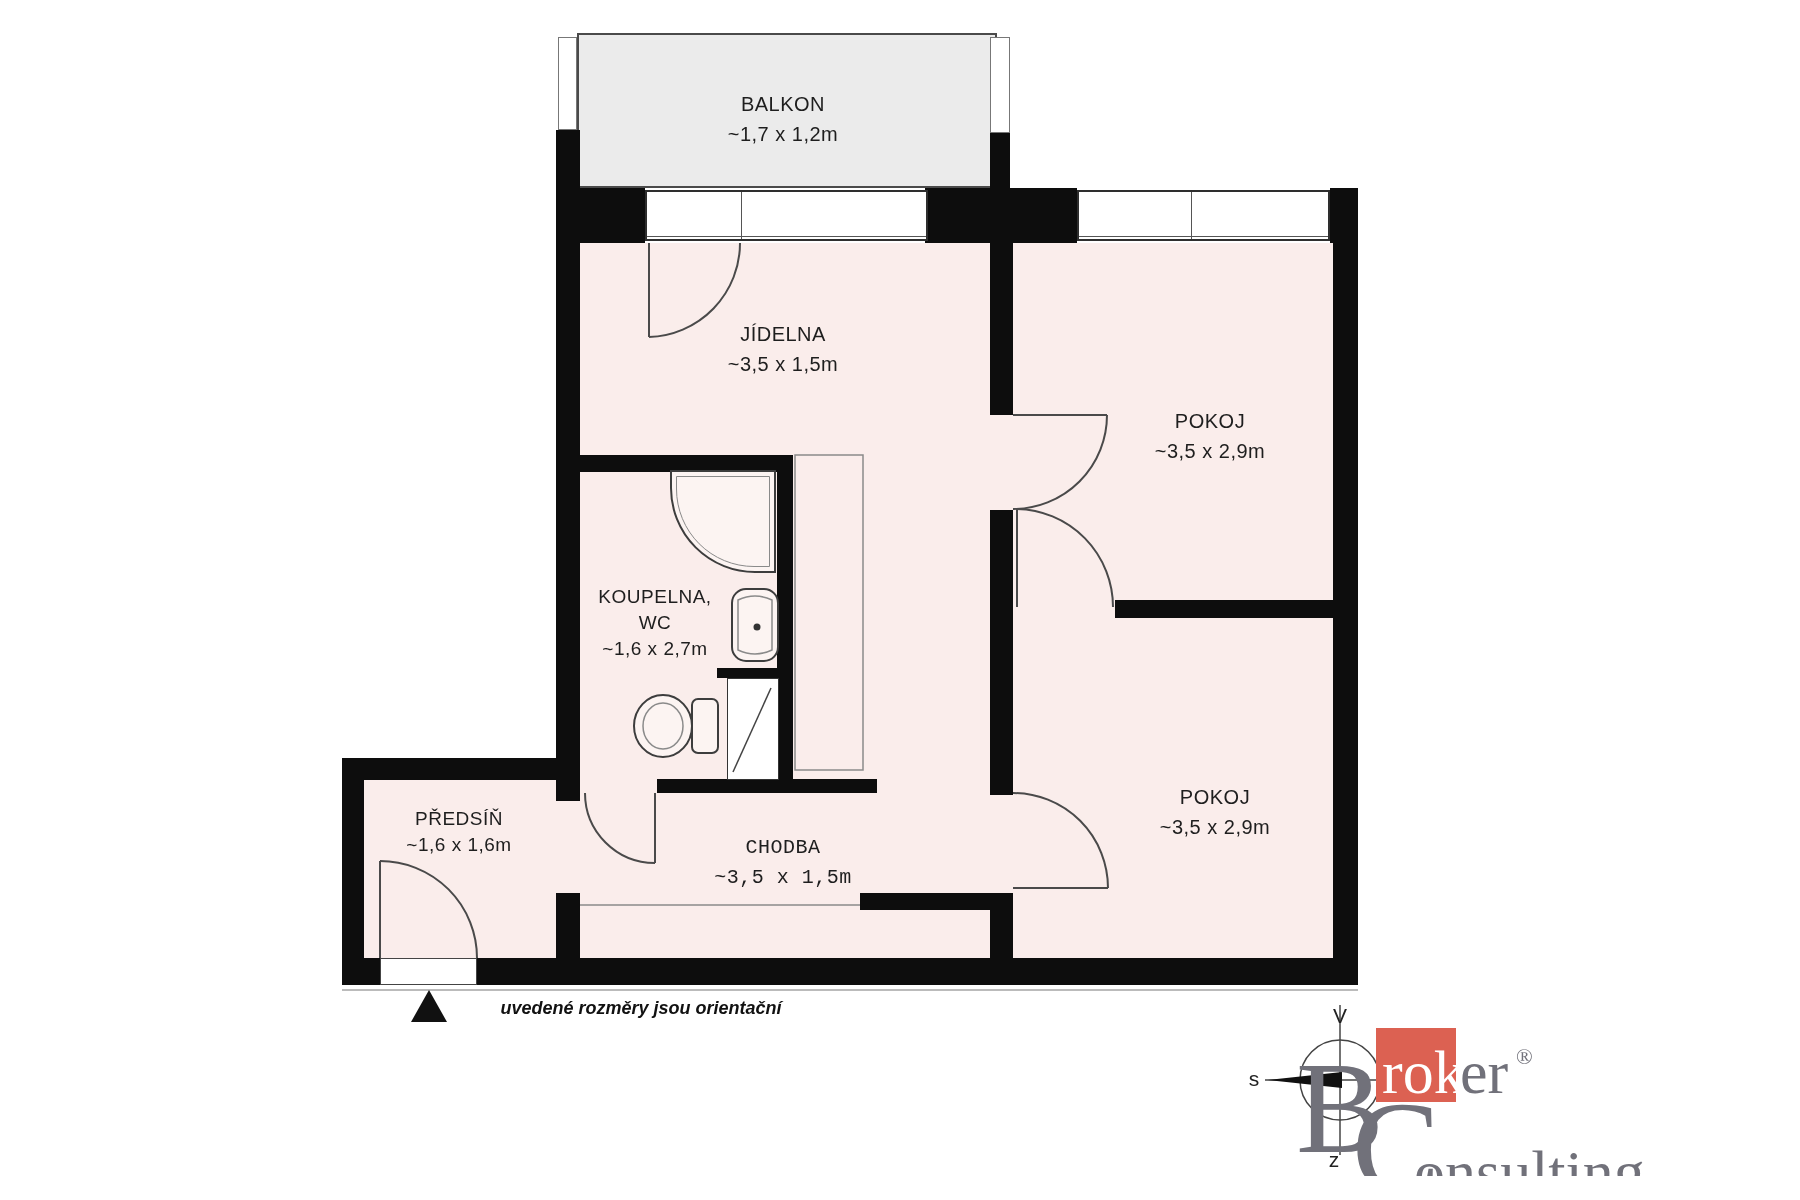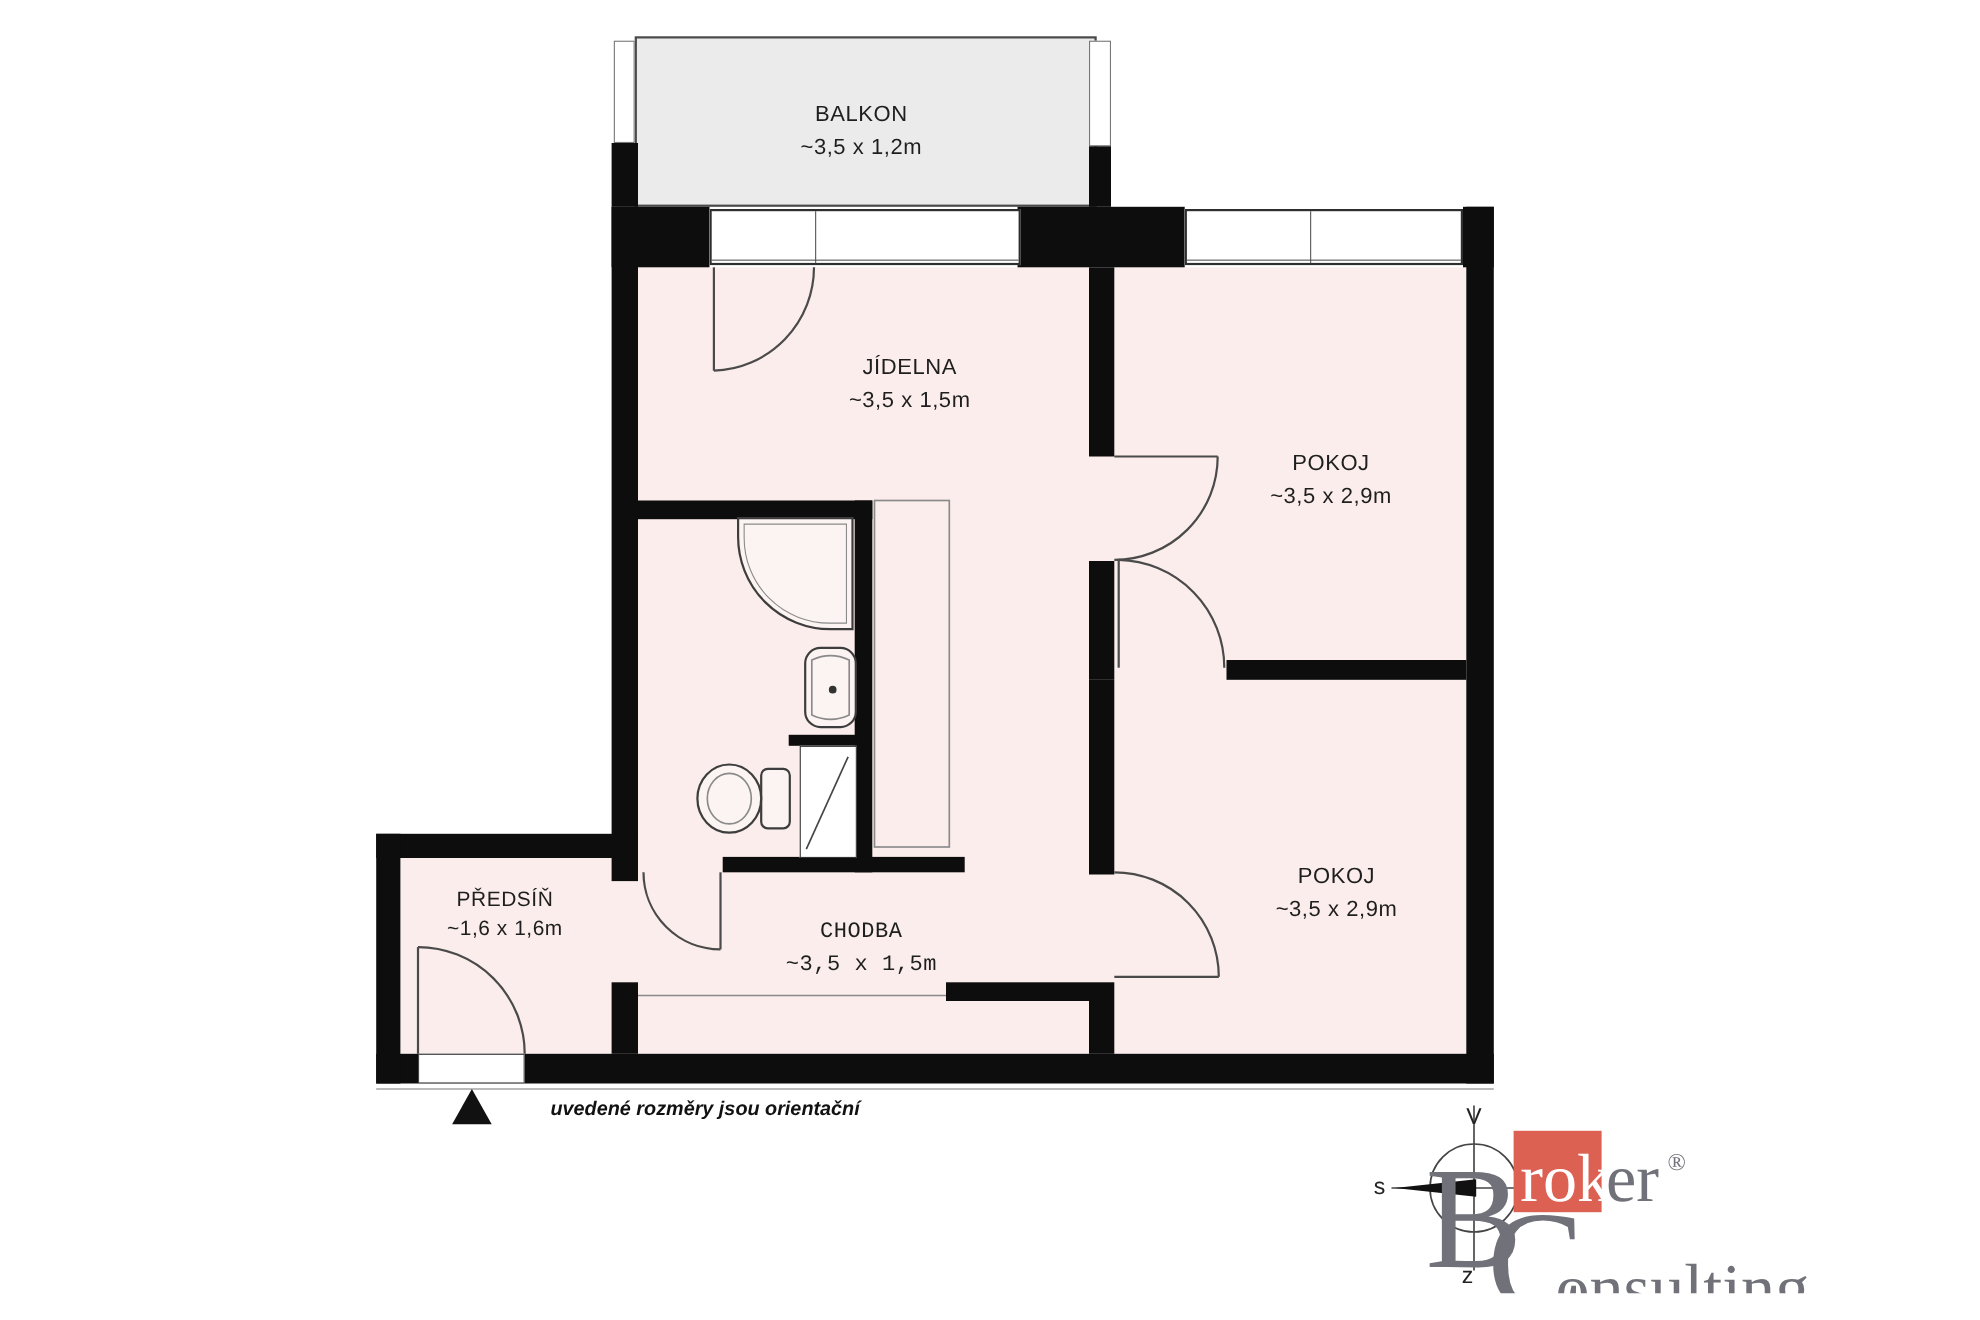--- a/index.html
+++ b/index.html
@@ -129,29 +129,34 @@
     <g>
       <circle cx="1340" cy="1080" r="40" fill="none" stroke="#444" stroke-width="1.5"></circle>
       <line x1="1340" y1="1005" x2="1340" y2="1155" stroke="#444" stroke-width="1.5"></line>
       <line x1="1265" y1="1080" x2="1400" y2="1080" stroke="#444" stroke-width="1.5"></line>
       <polygon points="1268,1080 1342,1072 1342,1088" fill="#111"></polygon>
     </g>
   </svg>
 
   <div class="roomlabel" style="left:783px;top:89px;">
     <span style="display:block">BALKON</span>
-    <span style="display:block">~3,5 x 1,2m</span>
+    <span style="display:block">~1,7 x 1,2m</span>
   </div>
-  <div class="roomlabel" style="left:783px;top:319px;margin-left:44px;">
+  <div class="roomlabel" style="left:783px;top:319px;">
     <span style="display:block">JÍDELNA</span>
     <span style="display:block">~3,5 x 1,5m</span>
   </div>
   <div class="roomlabel" style="left:1210px;top:406px;">
     <span style="display:block">POKOJ</span>
     <span style="display:block">~3,5 x 2,9m</span>
+  </div>
+  <div class="roomlabel small" style="left:655px;top:584px;">
+    <span style="display:block">KOUPELNA,</span>
+    <span style="display:block">WC</span>
+    <span style="display:block">~1,6 x 2,7m</span>
   </div>
   <div class="roomlabel small" style="left:459px;top:806px;">
     <span style="display:block">PŘEDSÍŇ</span>
     <span style="display:block">~1,6 x 1,6m</span>
   </div>
   <div class="roomlabel" style="left:783px;top:833px;font-family:Liberation Mono, monospace;">
     <span style="display:block">CHODBA</span>
     <span style="display:block">~3,5 x 1,5m</span>
   </div>
   <div class="roomlabel" style="left:1215px;top:782px;">

